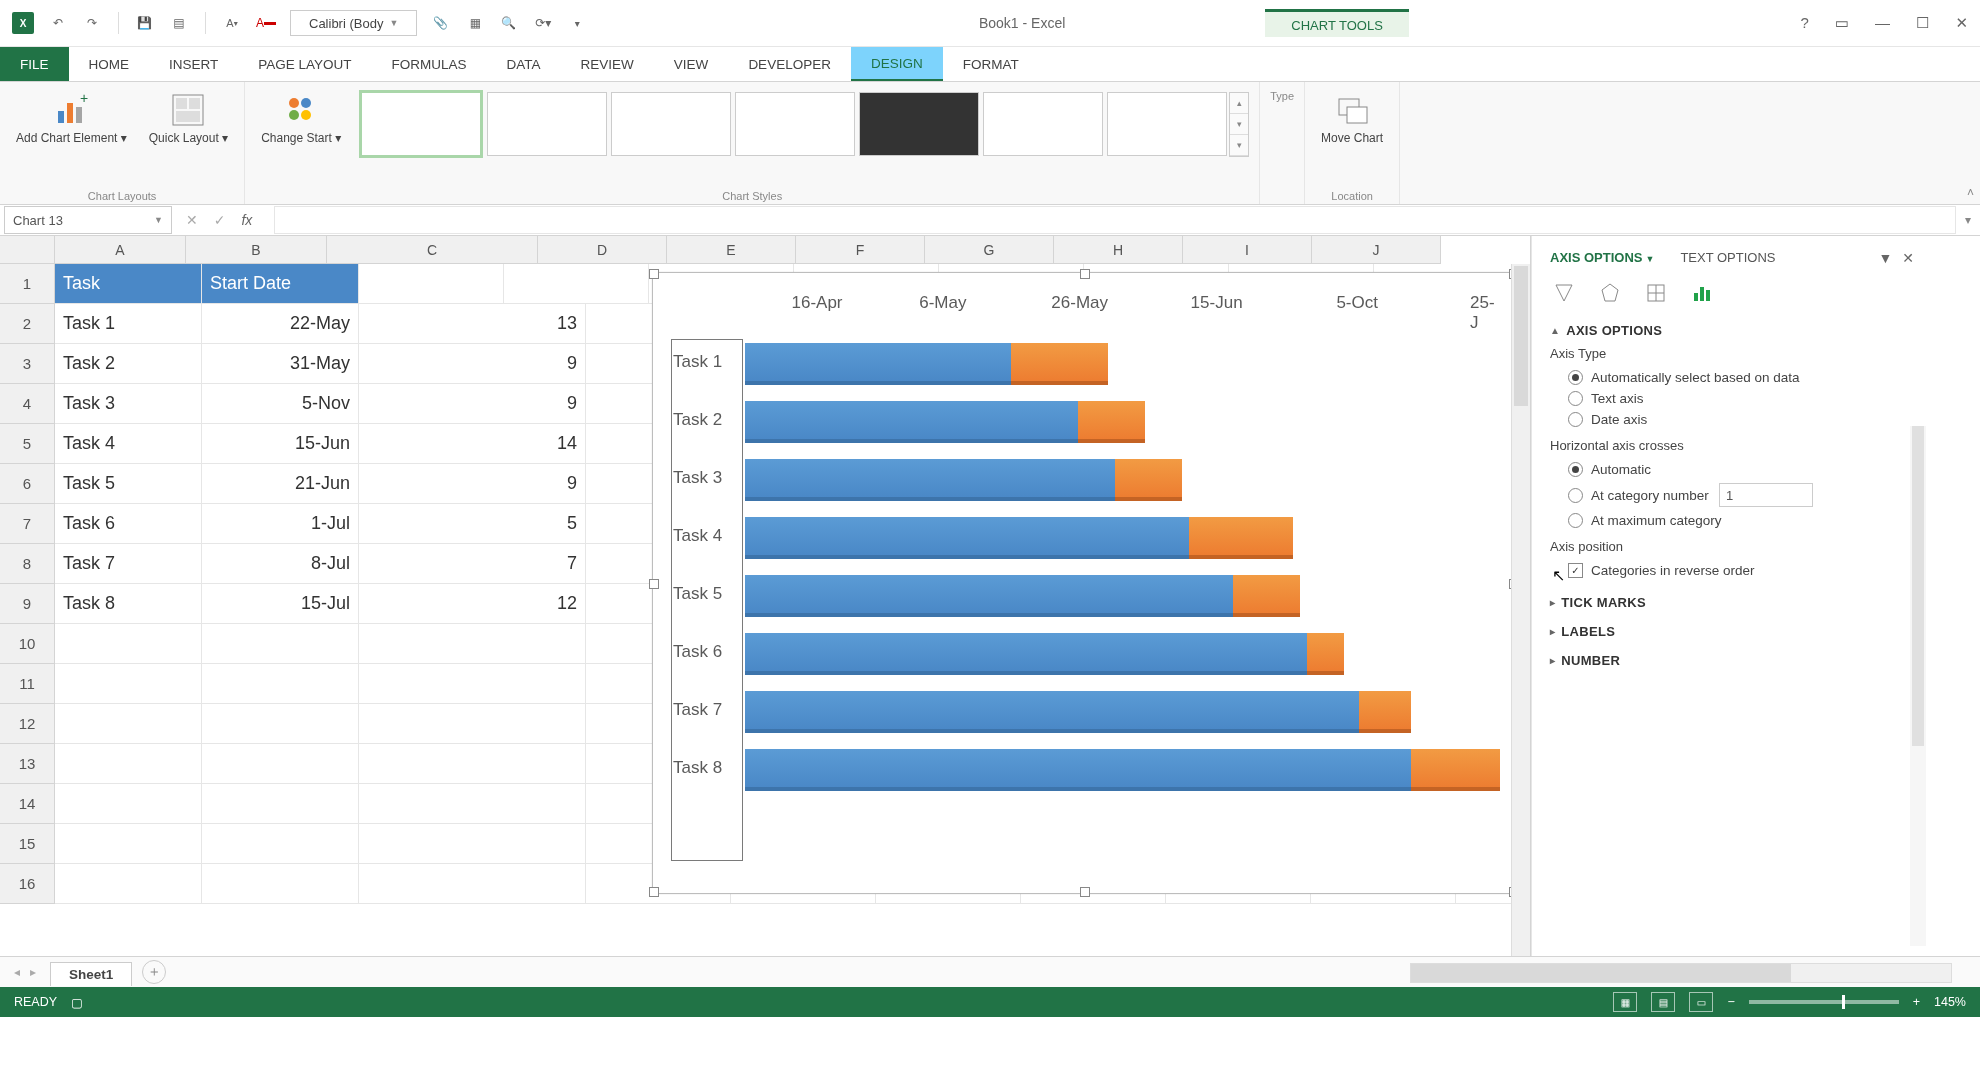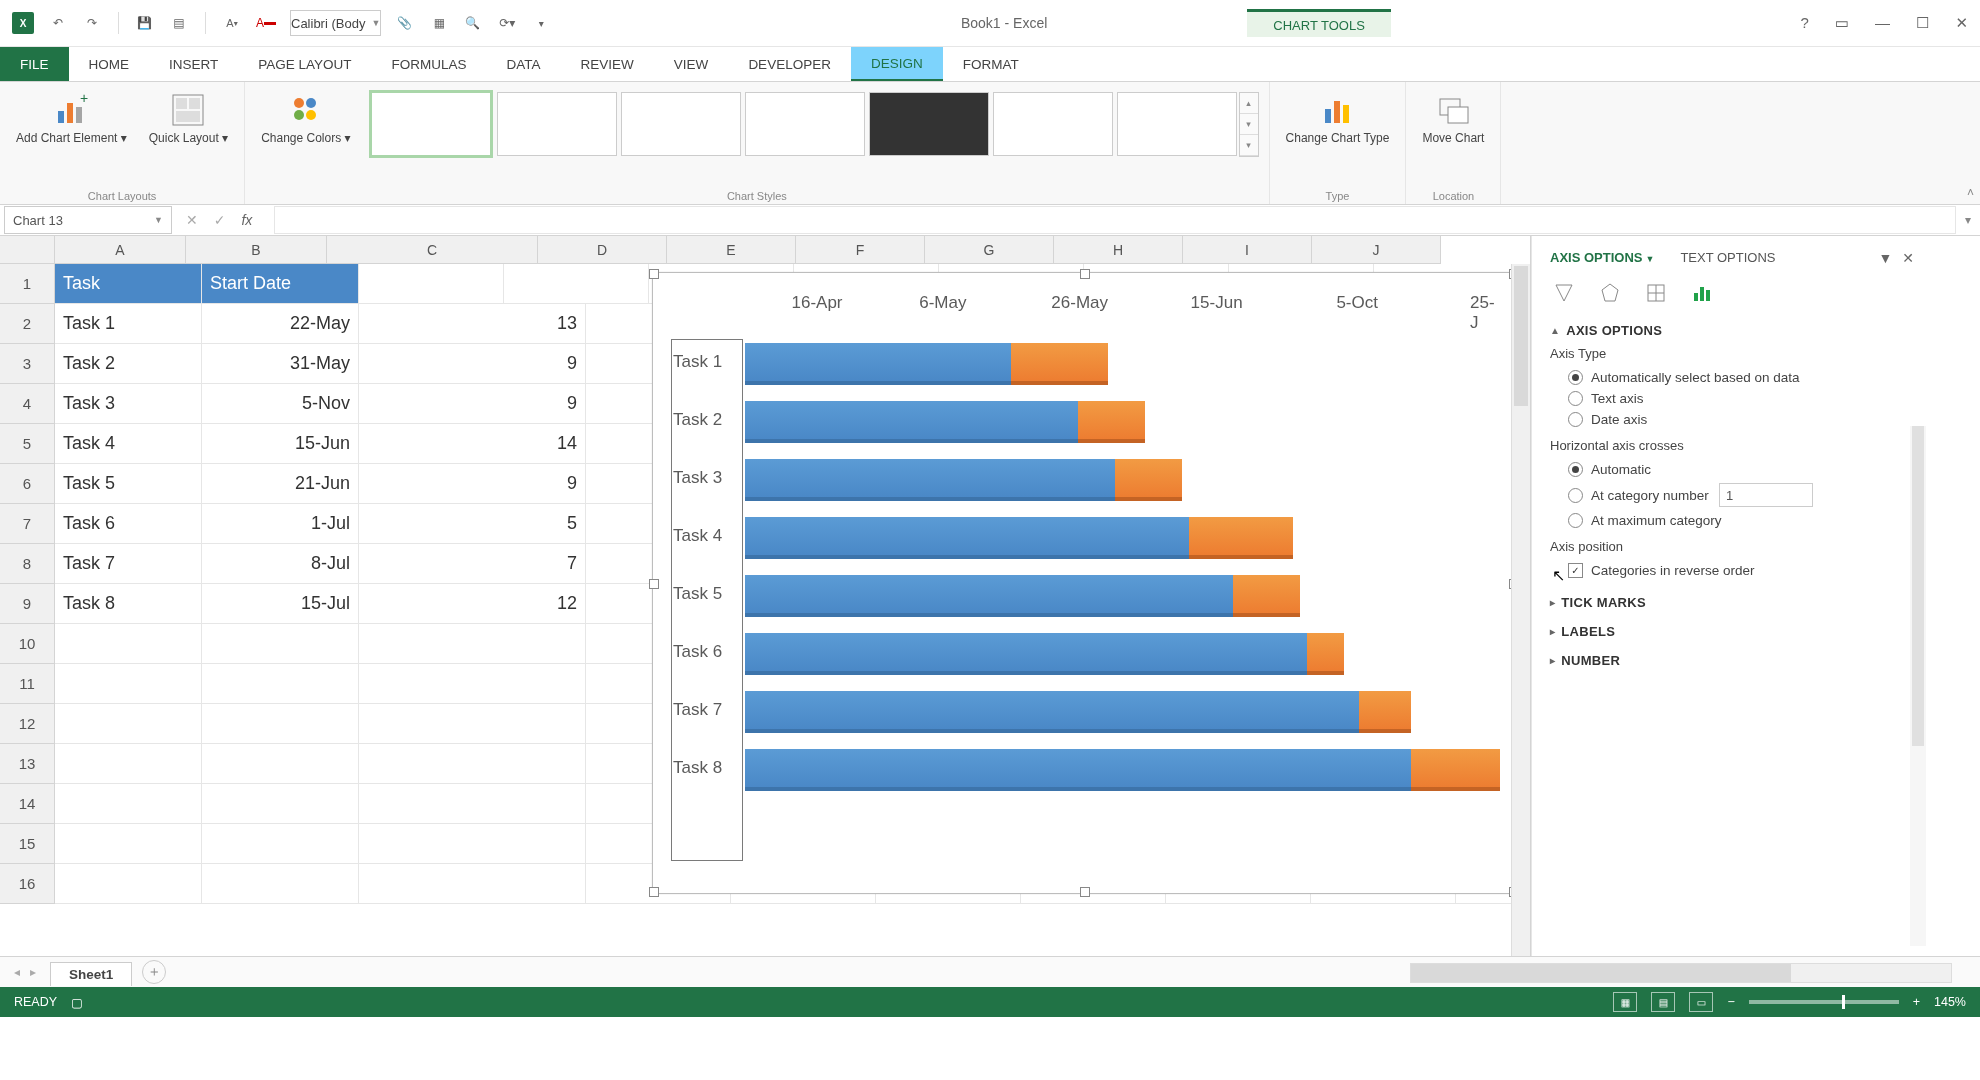--- a/index.html
+++ b/index.html
@@ -4,21 +4,21 @@
 <style>
 html,body{margin:0;padding:0;font-family:"Segoe UI",Arial,sans-serif;font-size:12px;color:#333;background:#fff;overflow:hidden}
 #app{width:1980px;height:1080px;margin:0 auto;position:relative;background:#fff}
 
 
 #titlebar{height:46px;background:#fff;display:flex;align-items:center;padding:0 12px;border-bottom:1px solid #e6e6e6}
 #qat{display:flex;align-items:center;gap:14px}
 #qat .qicon{width:20px;height:20px;display:flex;align-items:center;justify-content:center;color:#666}
 #qat .sep{width:1px;height:22px;background:#ddd;margin:0 2px}
 #excel-logo{width:22px;height:22px;background:#217346;display:flex;align-items:center;justify-content:center;color:#fff;font-weight:bold;font-size:10px;border-radius:2px}
-.fontbox{height:24px;border:1px solid #ccc;padding:0 0;display:flex;align-items:center;background:#fff;font-size:13px;color:#444}
+.fontbox{height:24px;border:1px solid #ccc;padding:0 18px;display:flex;align-items:center;background:#fff;font-size:13px;color:#444}
 .fontbox .dd{margin-left:6px;color:#888;font-size:9px}
 
 #title-center{flex:1;display:flex;align-items:center;justify-content:center;gap:200px}
 #doc-title{color:#666;font-size:14px}
 #chart-tools-tab{background:#e8f3e8;border-top:3px solid #217346;padding:6px 26px 4px;color:#217346;font-size:13px}
 #win-controls{display:flex;gap:26px;color:#666;font-size:15px}
 
 
 #ribbon-tabs{height:34px;display:flex;align-items:stretch;border-bottom:1px solid #d4d4d4}
 .rtab{padding:0 20px;display:flex;align-items:center;font-size:13.5px;color:#444;text-transform:uppercase;cursor:pointer}
@@ -206,21 +206,21 @@
     <div class="rgroup-inner">
       <div class="rbtn">
         <div class="ricon">
               <svg width="34" height="34">
                 <circle cx="10" cy="10" r="5" fill="#ed7d31"></circle>
                 <circle cx="22" cy="10" r="5" fill="#4a88c7"></circle>
                 <circle cx="10" cy="22" r="5" fill="#70ad47"></circle>
                 <circle cx="22" cy="22" r="5" fill="#ffc000"></circle>
               </svg>
             </div>
-        <span>Change Colors ▾</span>
+        <span>Change Start ▾</span>
       </div>
       <div id="styles-strip">
         <div class="style-thumb sel"></div>
         <div class="style-thumb"></div>
         <div class="style-thumb"></div>
         <div class="style-thumb"></div>
         <div class="style-thumb dark"></div>
         <div class="style-thumb"></div>
         <div class="style-thumb"></div>
         <div id="styles-scroll">
@@ -228,32 +228,20 @@
               <div>▾</div>
               <div>▾</div>
             </div>
       </div>
     </div>
     <div class="rgroup-label">Chart Styles</div>
   </div>
 
 
   <div class="rgroup">
-    <div class="rgroup-inner">
-      <div class="rbtn">
-        <div class="ricon">
-              <svg width="34" height="34">
-                <rect x="5" y="16" width="6" height="14" fill="#4a88c7"></rect>
-                <rect x="14" y="8" width="6" height="22" fill="#ed7d31"></rect>
-                <rect x="23" y="12" width="6" height="18" fill="#ffc000"></rect>
-              </svg>
-            </div>
-        <span>Change Chart Type</span>
-      </div>
-    </div>
     <div class="rgroup-label">Type</div>
   </div>
 
   <div class="rgroup">
     <div class="rgroup-inner">
       <div class="rbtn">
         <div class="ricon">
               <svg width="34" height="34">
                 <rect x="4" y="6" width="20" height="16" fill="none" stroke="#888"></rect>
                 <rect x="12" y="14" width="20" height="16" fill="#fff" stroke="#888"></rect>

